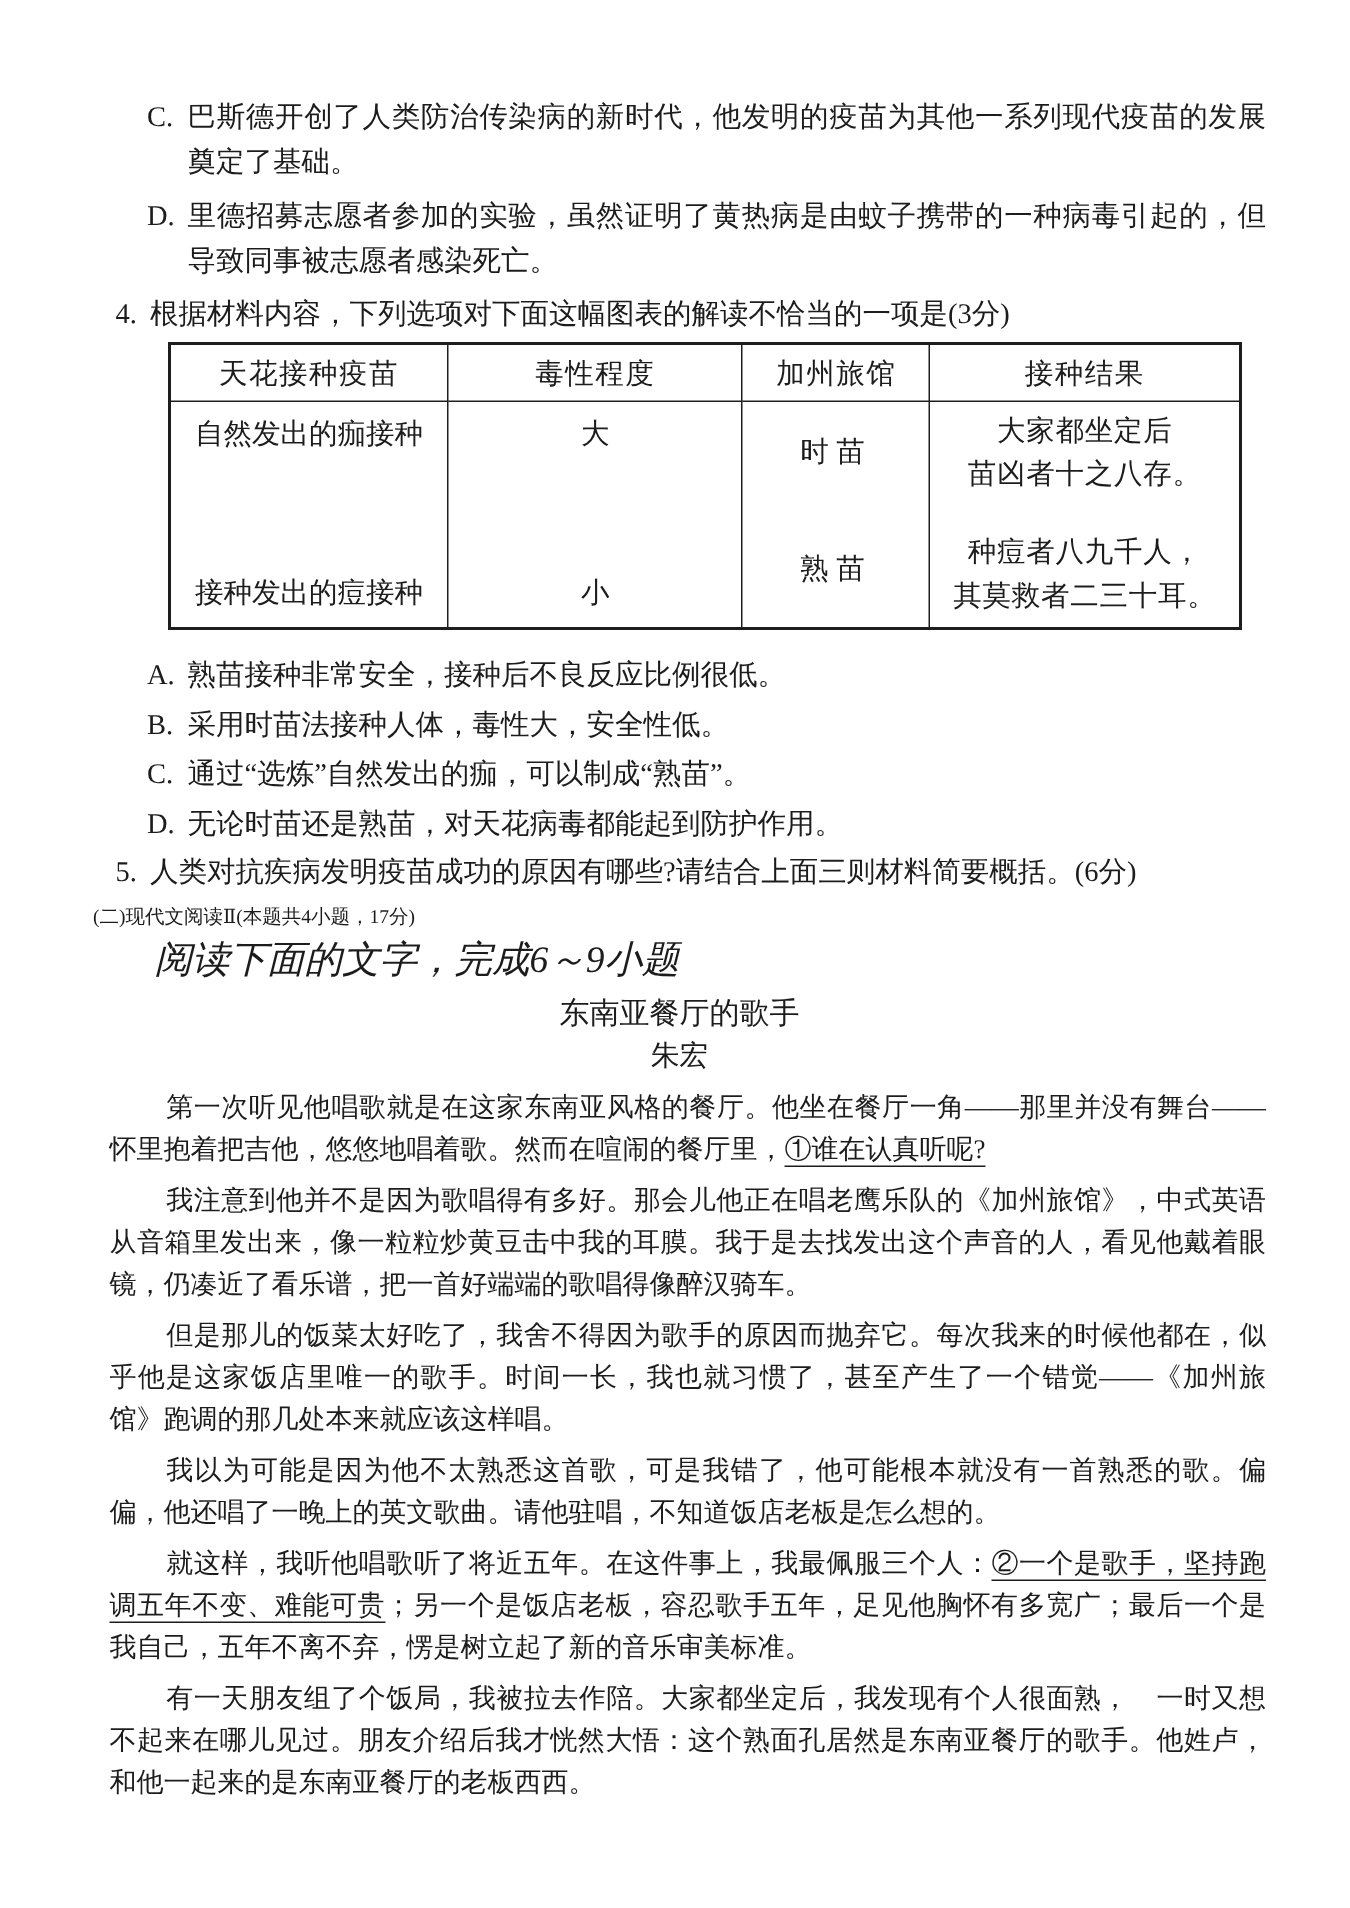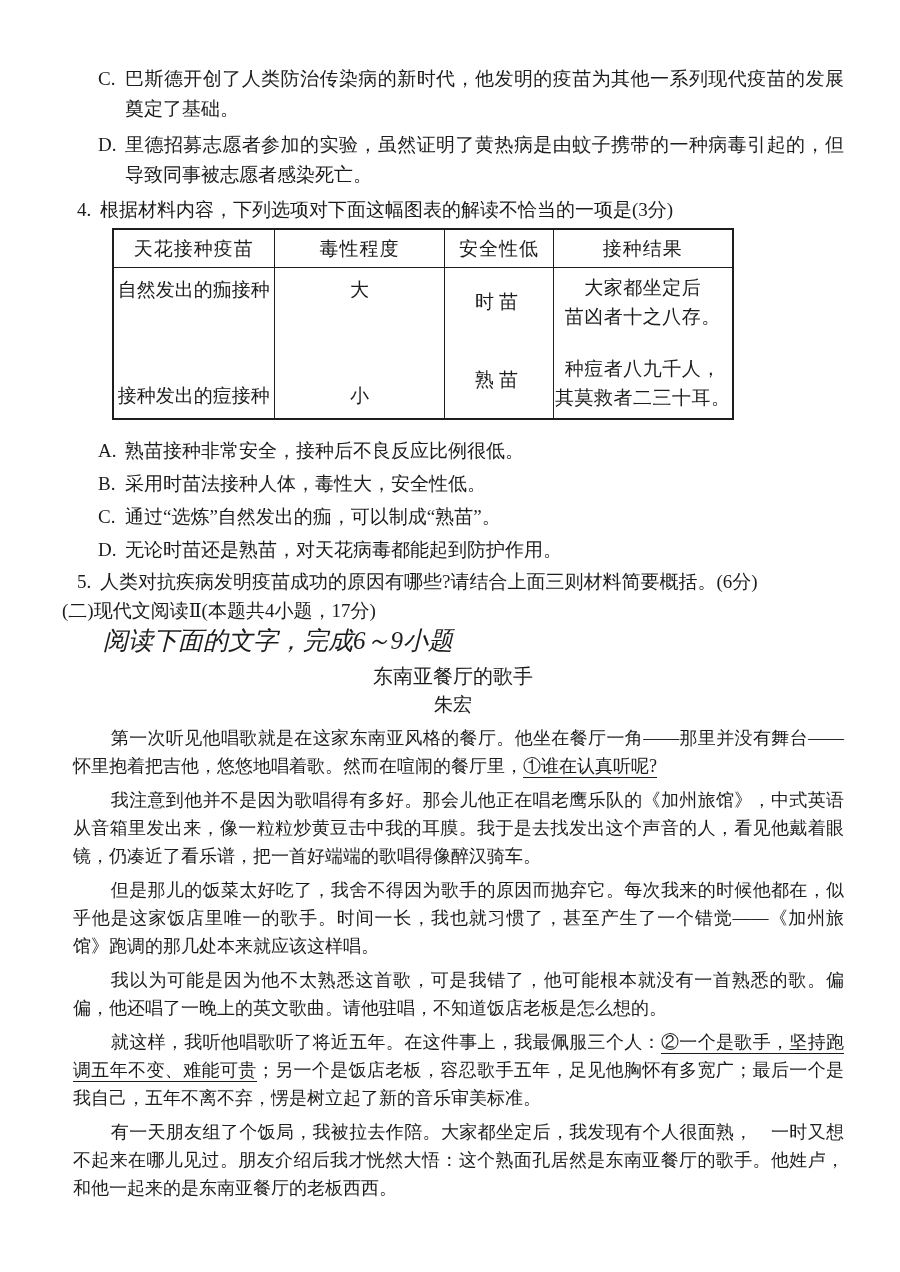--- a/index.html
+++ b/index.html
@@ -41,21 +41,21 @@
     flex: 0 0 38px;
     box-sizing: border-box;
     padding-left: 15px;
   }
   .q-stem { flex: 1; }
 
   
   table.vaccine-table {
     border-collapse: collapse;
     margin: 4px 0 16px 50px;
-    width: 622px;
+    width: 716px;
     table-layout: fixed;
     border: 2px solid #1e1e1e;
   }
   table.vaccine-table th,
   table.vaccine-table td {
     border: 1.5px solid #1e1e1e;
     padding: 0;
   }
   table.vaccine-table th {
     height: 37px;
@@ -78,21 +78,21 @@
   .cellv.c1 { padding: 10px 0 10px; gap: 16px; }
   .cellv.c2 { padding: 10px 0 10px; }
   .cellv.c3 { padding: 22px 0 26px; letter-spacing: 5px; }
   .cellv.c4 { padding: 5px 0 6px; }
   .result-block { text-align: center; line-height: 29px; letter-spacing: 0.5px; }
 
   .q4-options { margin-top: 6px; }
   .q4-options .opt-row { margin-bottom: 3px; }
 
   
-  .sec-heading { font-size: 19px; line-height: 30px; margin-top: 0; }
+  .sec-heading { font-size: 13px; line-height: 30px; margin-top: 0; }
   .sec-instruction { font-size: 25px; line-height: 30px; margin-left: 41px; font-style: italic; }
 
   
   .passage-title {
     text-align: center;
     font-family: "Liberation Sans", "DejaVu Sans", sans-serif;
     font-weight: normal;
     font-size: 20px;
     line-height: 28px;
     margin-top: 6px;
@@ -149,21 +149,21 @@
     <colgroup>
       <col style="width:26%">
         <col style="width:27.5%">
         <col style="width:17.5%">
         <col style="width:29%">
     </colgroup>
     <thead>
       <tr>
         <th>天花接种疫苗</th>
         <th>毒性程度</th>
-        <th>安全性低</th>
+        <th>加州旅馆</th>
         <th>接种结果</th>
       </tr>
     </thead>
     <tbody>
       <tr>
         <td>
           <div class="cellv c1">
             <span>自然发出的痂接种</span>
             <span>接种发出的痘接种</span>
           </div>

